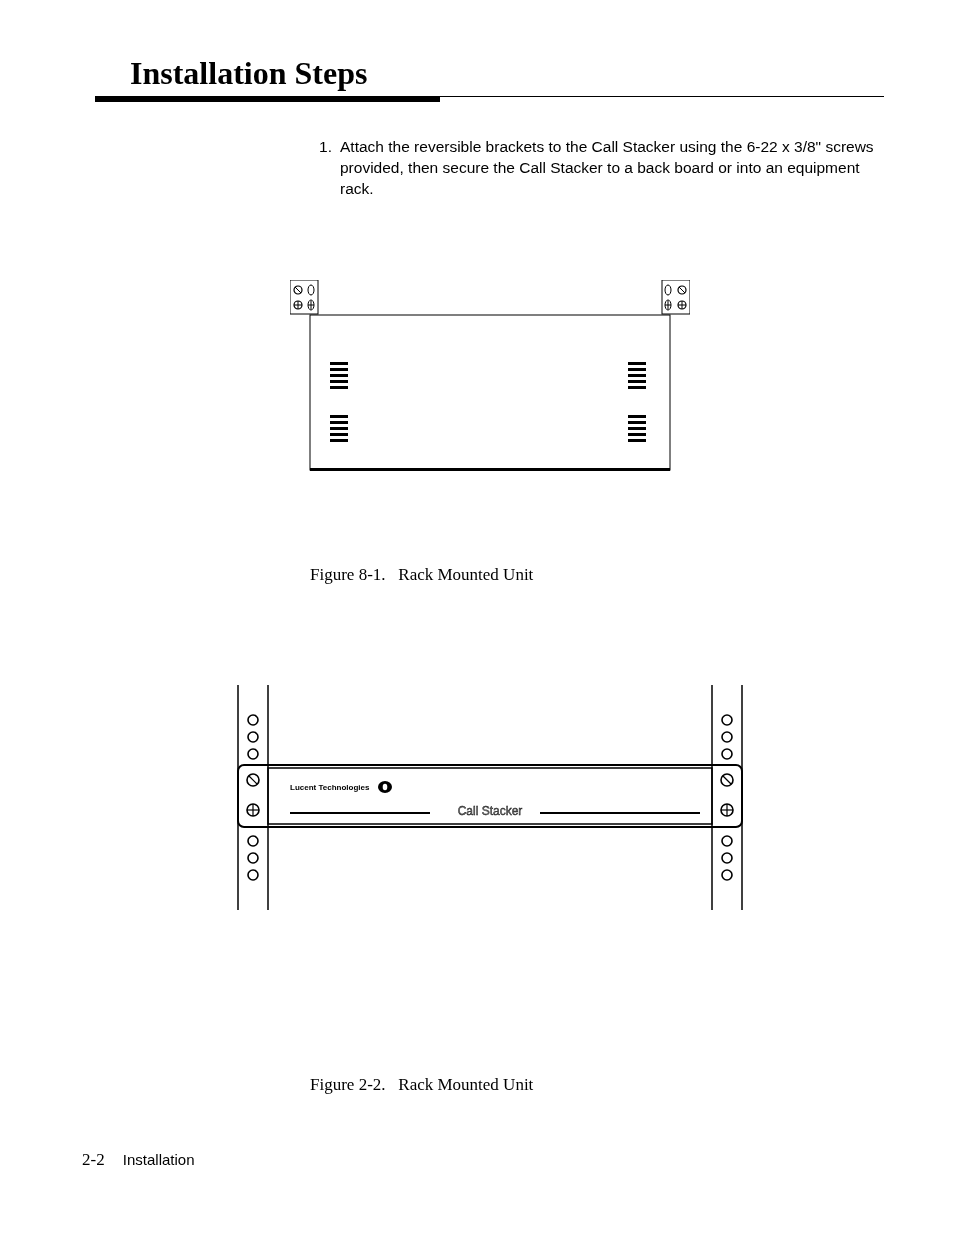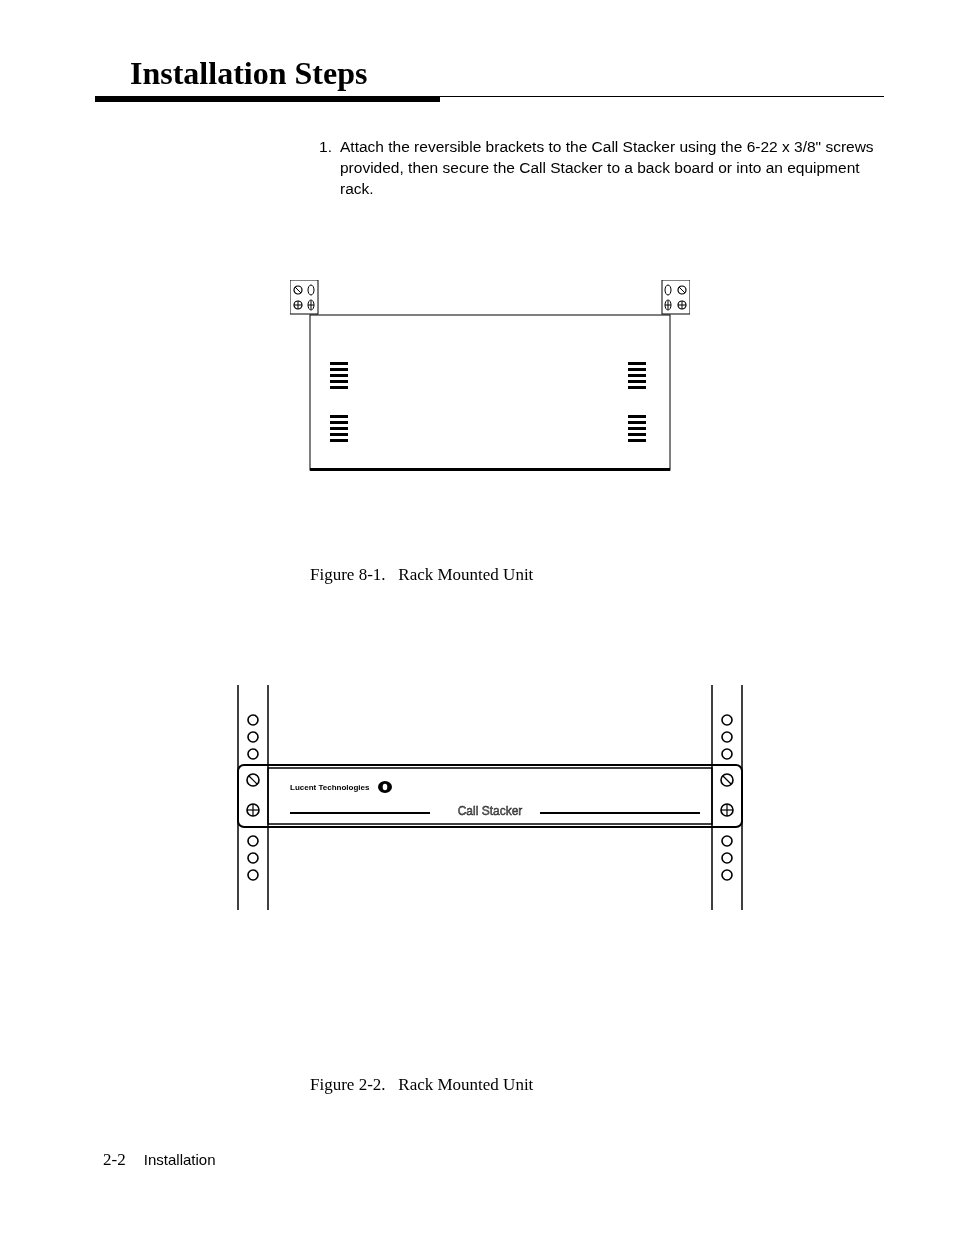--- a/index.html
+++ b/index.html
@@ -61,21 +61,21 @@
     font-size: 17px;
     margin-top: 90px;
     margin-left: 215px;
   }
   .figure-caption-2 {
     margin-top: 165px;
   }
   .footer {
     position: absolute;
     bottom: 65px;
-    left: 103px;
+    left: 82px;
     font-family: Arial, Helvetica, sans-serif;
     font-size: 15px;
   }
   .footer .pg {
     font-family: "Times New Roman", Times, serif;
     font-size: 17px;
     margin-right: 14px;
   }
   
   .svg-label-brand { font: bold 8px Arial, Helvetica, sans-serif; }

